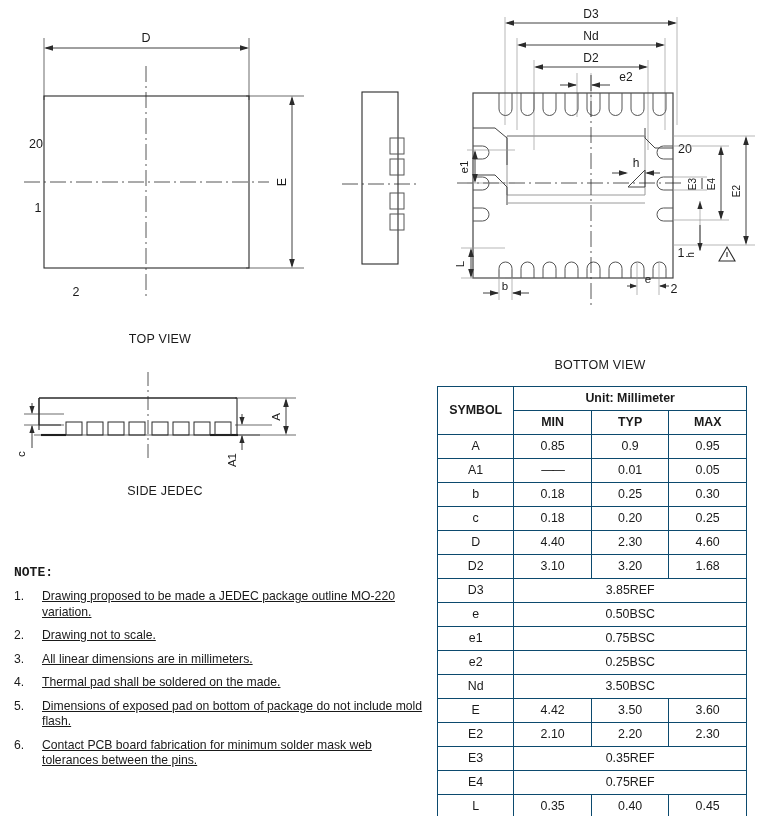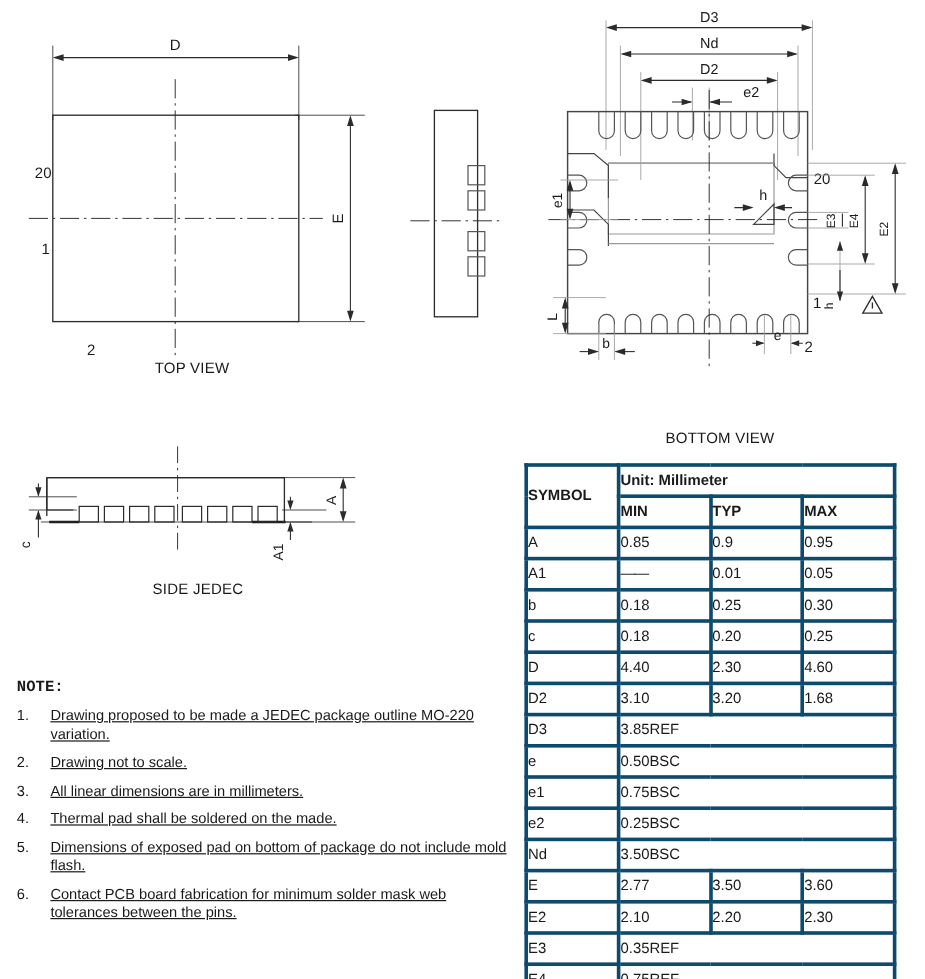--- a/index.html
+++ b/index.html
@@ -21,21 +21,21 @@
   #note-block{left:14px;top:565px;width:410px;}
   #note-title{font-size:13px;font-weight:bold;margin-bottom:9px;font-family:Liberation Mono, monospace;}
   .note-row{display:flex;font-size:12.2px;line-height:15.5px;margin-bottom:8px;}
   .note-num{width:28px;flex:0 0 28px;}
   .note-text{flex:1;text-decoration:underline;}
 
   
   #dim-table{left:437px;top:386px;width:310px;}
   table.dim{border-collapse:collapse;width:310px;font-size:12.4px;}
   table.dim td,table.dim th{
-    border:3px solid #0c4a6e;text-align:left;padding:1px 0 2px;
+    border:1px solid #0c4a6e;text-align:center;padding:1px 0 2px;
     font-weight:normal;height:20px;line-height:18px;
   }
   table.dim th{font-weight:bold;}
   .col-sym{width:76px;}
   .col-v{width:78px;}
   .dash{letter-spacing:-1px;}
 </style>
 </head>
 <body>
 
@@ -60,21 +60,21 @@
 
   <line x1="132" y1="58" x2="132" y2="288" stroke="#2b2b2b" stroke-width=".8" stroke-dasharray="16,4,2,4"></line>
 
   <line x1="10" y1="174" x2="255" y2="174" stroke="#2b2b2b" stroke-width=".8" stroke-dasharray="16,4,2,4"></line>
 
   <text x="22" y="140" text-anchor="middle" font-size="12.5">20</text>
   <text x="24" y="204" text-anchor="middle" font-size="12.5">1</text>
   <text x="62" y="288" text-anchor="middle" font-size="12.5">2</text>
 </svg>
 </div>
-<div class="abs view-caption" style="left:100px;top:300px;width:120px;">TOP VIEW</div>
+<div class="abs view-caption" style="left:100px;top:332px;width:120px;">TOP VIEW</div>
 
 <div class="abs" style="left:340px;top:60px;">
 <svg width="120" height="230" viewBox="0 0 120 230">
 
   <rect x="22" y="32" width="36" height="172" fill="none" stroke="#2b2b2b" stroke-width="1.1"></rect>
 
   <rect x="50" y="78" width="14" height="16" fill="none" stroke="#555" stroke-width="1"></rect>
   <rect x="50" y="99" width="14" height="16" fill="none" stroke="#555" stroke-width="1"></rect>
   <rect x="50" y="133" width="14" height="16" fill="none" stroke="#555" stroke-width="1"></rect>
   <rect x="50" y="154" width="14" height="16" fill="none" stroke="#555" stroke-width="1"></rect>
@@ -401,21 +401,21 @@
         <tr>
           <td class="col-sym">e2</td>
           <td colspan="3">0.25BSC</td>
         </tr>
         <tr>
           <td class="col-sym">Nd</td>
           <td colspan="3">3.50BSC</td>
         </tr>
         <tr>
           <td class="col-sym">E</td>
-          <td class="col-v">2.77</td>
+          <td class="col-v">4.42</td>
           <td class="col-v">3.50</td>
           <td class="col-v">3.60</td>
         </tr>
         <tr>
           <td class="col-sym">E2</td>
           <td class="col-v">2.10</td>
           <td class="col-v">2.20</td>
           <td class="col-v">2.30</td>
         </tr>
         <tr>

